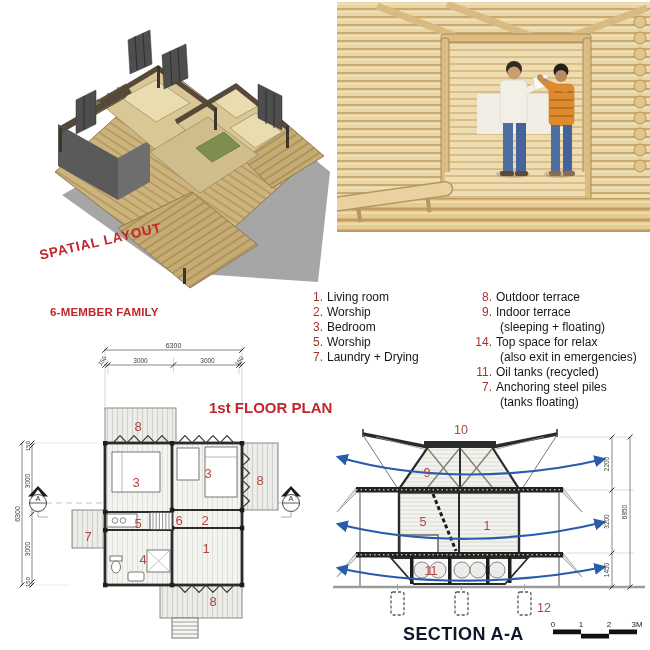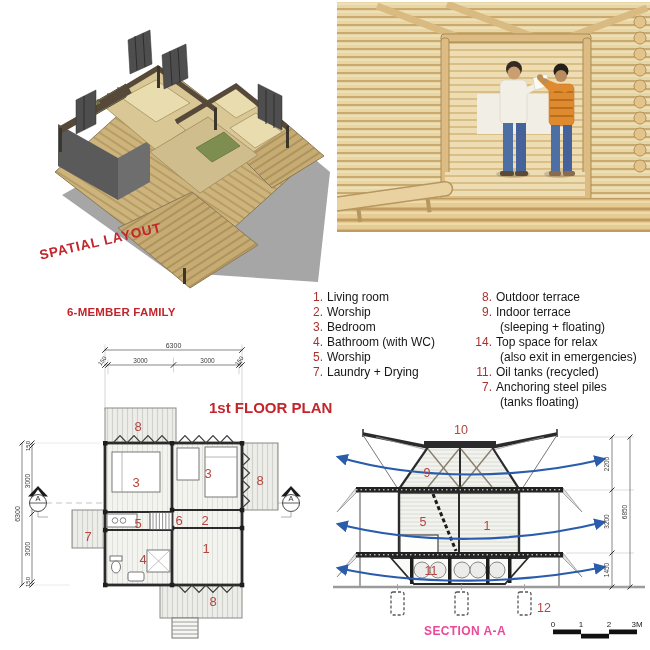--- a/index.html
+++ b/index.html
@@ -6,23 +6,23 @@
   html,body{background:#ffffff}
   body{font-family:"Liberation Sans",sans-serif;color:#111}
   .canvas{position:relative;width:650px;height:650px;background:#fff;overflow:hidden}
   .abs{position:absolute}
   svg text{font-family:"Liberation Sans",sans-serif}
   .render3d{left:0;top:0}
   .photo{left:337px;top:2px}
   .drawings{left:0;top:0}
   .red-title{color:#c2252b;font-weight:bold}
   .spatial-title{left:38px;top:248px;font-size:13.5px;letter-spacing:.8px;transform:rotate(-13deg);transform-origin:0 0}
-  .family-title{left:67px;top:306px;font-size:11.5px;letter-spacing:.2px}
+  .family-title{left:50px;top:306px;font-size:11.5px;letter-spacing:.2px}
   .plan-title{left:209px;top:399px;font-size:15px}
-  .section-title{left:424px;top:624px;font-size:12px;letter-spacing:.4px;color:#ec4899;font-weight:bold}
+  .section-title{left:403px;top:624px;font-size:18px;letter-spacing:.4px;color:#0f172a;font-weight:bold}
   .legend{font-size:12px;line-height:15px;color:#161616;white-space:nowrap}
   .legend .num{color:#a8332c;display:inline-block;text-align:right;margin-right:4px}
   .legend-left{left:312px;top:290px}
   .legend-left .num{width:11px}
   .legend-right{left:472px;top:290px}
   .legend-right .num{width:20px}
   .legend .sub{padding-left:28px}
 </style>
 </head>
 <body>
@@ -448,21 +448,20 @@
 
   <div class="abs red-title spatial-title">SPATIAL LAYOUT</div>
   <div class="abs red-title family-title">6-MEMBER FAMILY</div>
   <div class="abs red-title plan-title">1st FLOOR PLAN</div>
   <div class="abs section-title">SECTION A-A</div>
 
   <div class="abs legend legend-left">
     <div class="row"><span class="num">1.</span><span>Living room</span></div>
     <div class="row"><span class="num">2.</span><span>Worship</span></div>
     <div class="row"><span class="num">3.</span><span>Bedroom</span></div>
-    <div class="row"><span class="num">4.</span><span>Bathroom (with WC)</span></div>
     <div class="row"><span class="num">5.</span><span>Worship</span></div>
     <div class="row"><span class="num">7.</span><span>Laundry + Drying</span></div>
   </div>
 
   <div class="abs legend legend-right">
     <div class="row"><span class="num">8.</span><span>Outdoor terrace</span></div>
     <div class="row"><span class="num">9.</span><span>Indoor terrace</span></div>
     <div class="sub">(sleeping + floating)</div>
     <div class="row"><span class="num">14.</span><span>Top space for relax</span></div>
     <div class="sub">(also exit in emergencies)</div>

